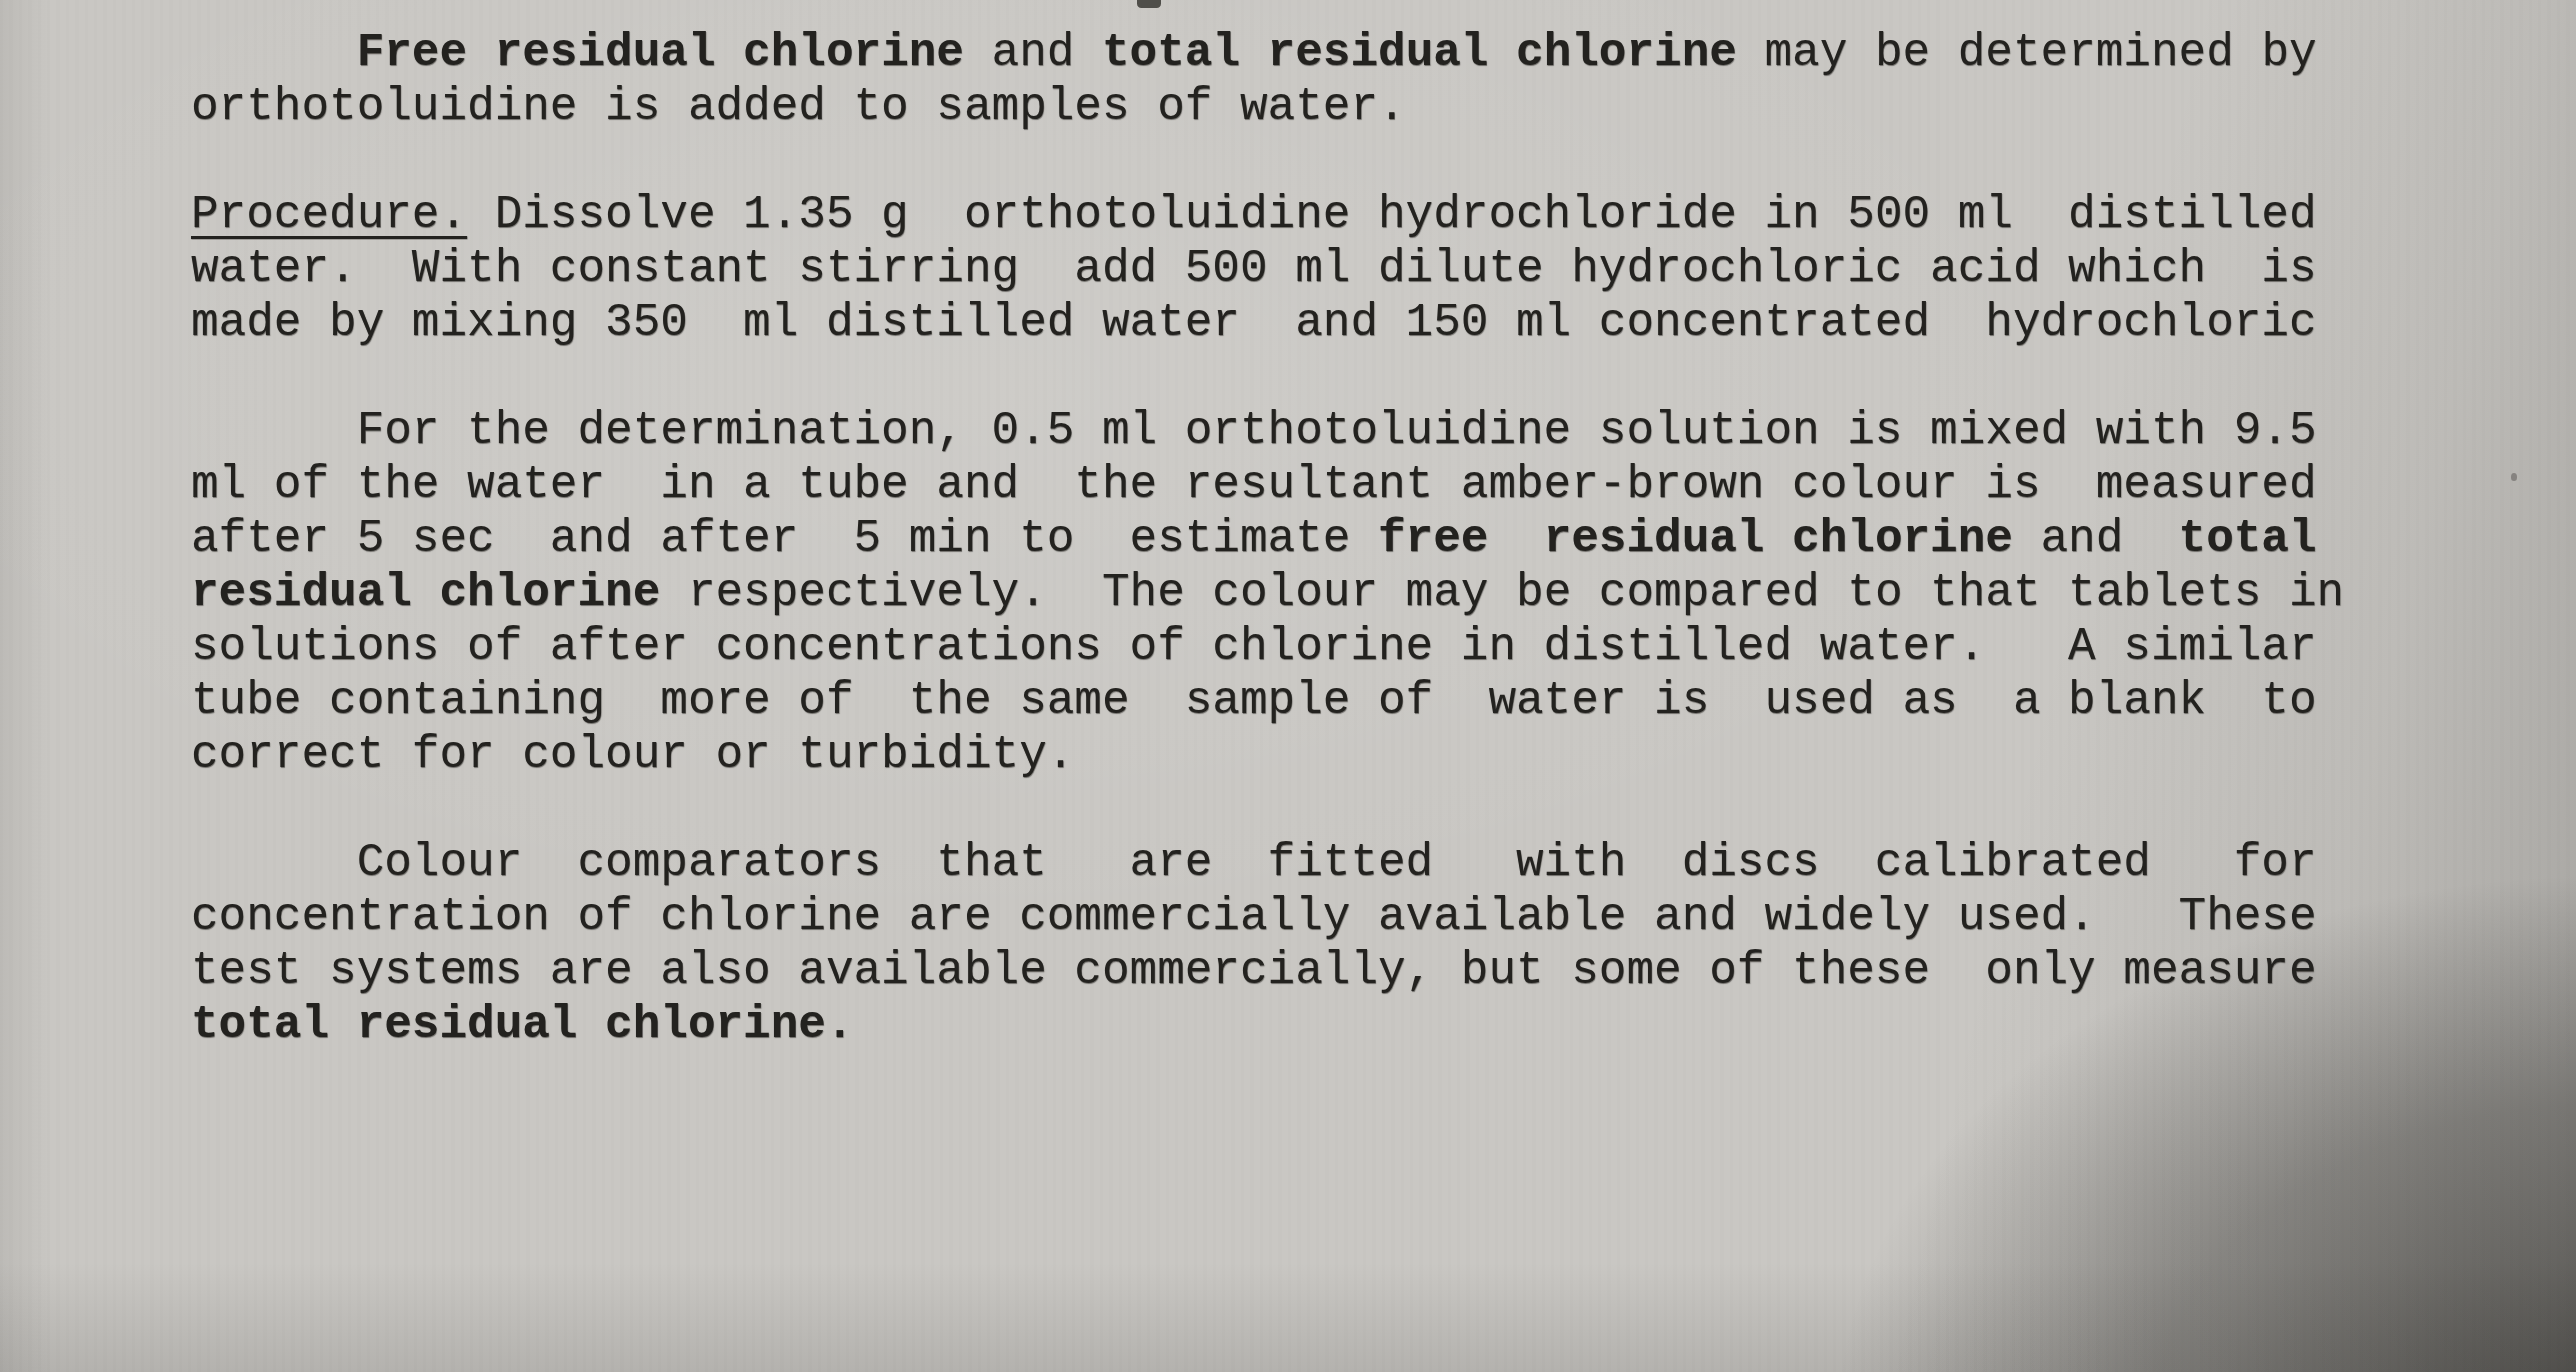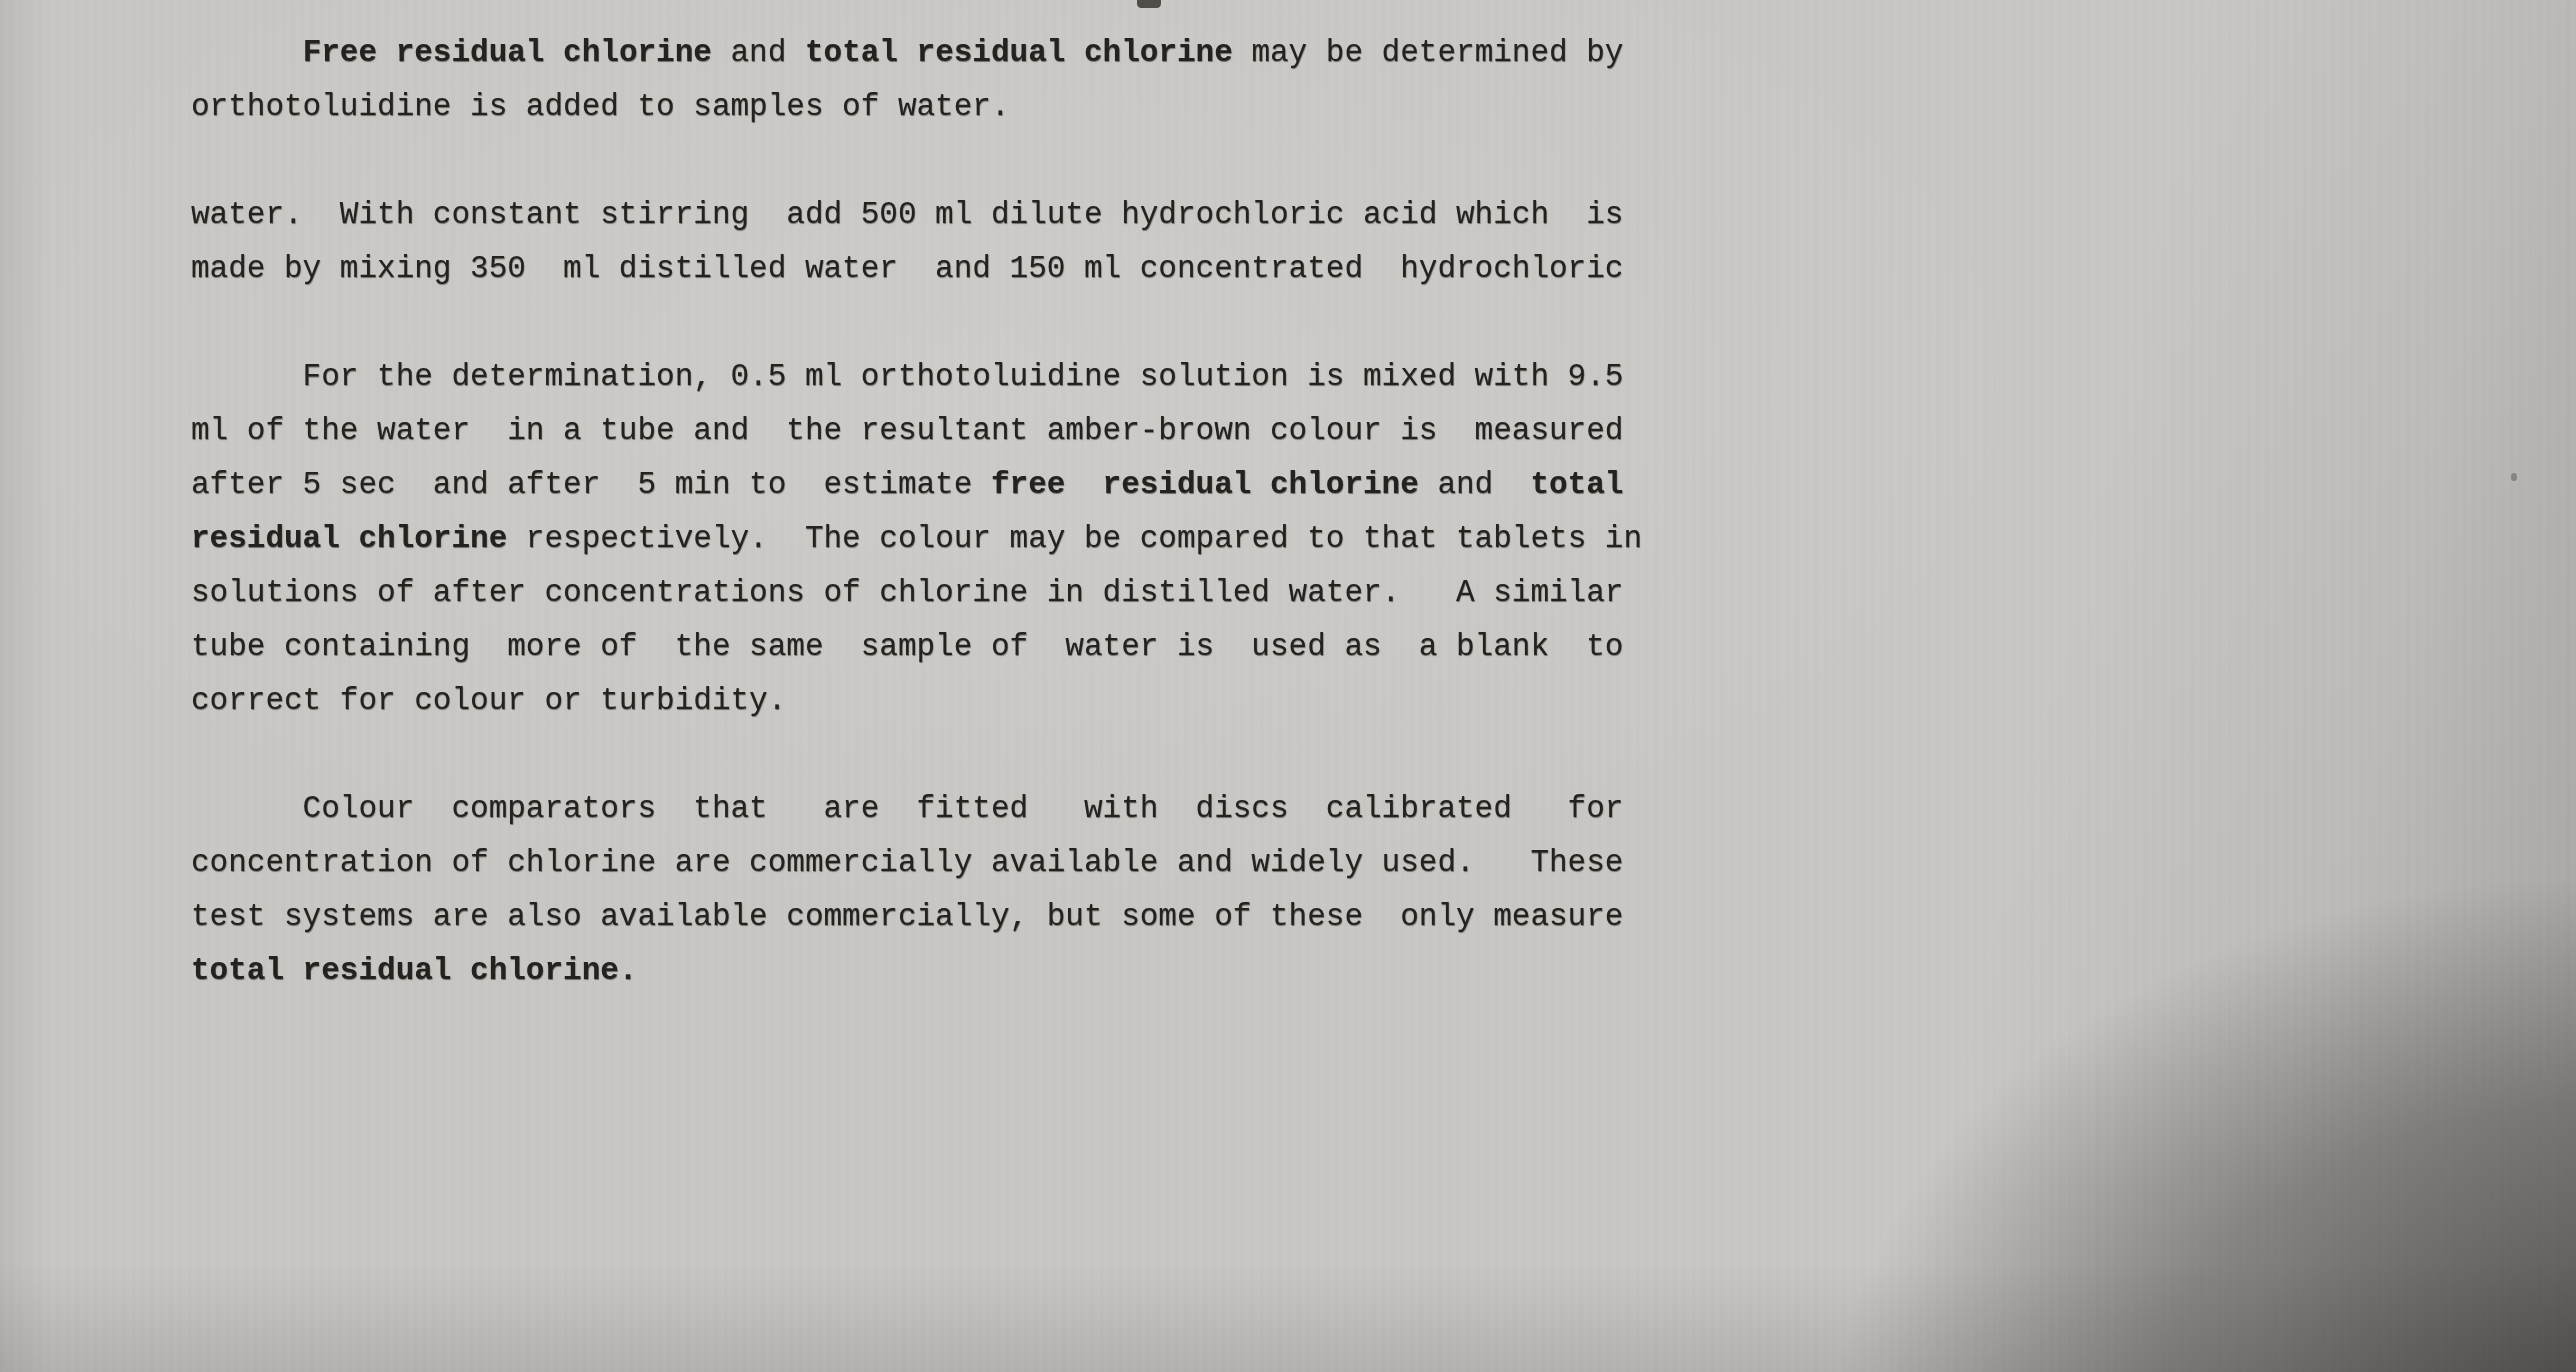--- a/index.html
+++ b/index.html
@@ -26,21 +26,21 @@
       
       linear-gradient(to right, rgba(26,25,22,0.07) 0%, rgba(26,25,22,0) 2%),
       var(--paper, #c9c7c3);
   }
   .text-block {
     position: absolute;
     left: 191px;
     top: 25.5px;
     width: 2213px;
     color: var(--ink, #23221f);
-    font-size: 31px;
+    font-size: 46px;
     line-height: 54px;
     letter-spacing: 0px;
     filter: blur(0.3px);
     text-shadow: 0.5px 0.5px 0.9px rgba(38,36,33,0.55);
   }
   .para + .para { margin-top: 54px; }
   .line { white-space: pre; }
   .seg { font-weight: 400; }
   .seg.bold { font-weight: 700; }
   .seg.underline {
@@ -76,20 +76,21 @@
 <div class="speck"></div>
 
 <div class="text-block">
 
   <div class="para">
     <div class="line"><span class="seg">      </span><span class="seg bold">Free residual chlorine</span><span class="seg"> and </span><span class="seg bold">total residual chlorine</span><span class="seg"> may be determined by</span></div>
     <div class="line"><span class="seg">orthotoluidine is added to samples of water.</span></div>
   </div>
 
   <div class="para">
+    <div class="line"><span class="seg underline">Procedure.</span><span class="seg"> Dissolve 1.35 g  orthotoluidine hydrochloride in 500 ml  distilled</span></div>
     <div class="line"><span class="seg">water.  With constant stirring  add 500 ml dilute hydrochloric acid which  is</span></div>
     <div class="line"><span class="seg">made by mixing 350  ml distilled water  and 150 ml concentrated  hydrochloric</span></div>
   </div>
 
   <div class="para">
     <div class="line"><span class="seg">      For the determination, 0.5 ml orthotoluidine solution is mixed with 9.5</span></div>
     <div class="line"><span class="seg">ml of the water  in a tube and  the resultant amber-brown colour is  measured</span></div>
     <div class="line"><span class="seg">after 5 sec  and after  5 min to  estimate </span><span class="seg bold">free  residual chlorine</span><span class="seg"> and  </span><span class="seg bold">total</span></div>
     <div class="line"><span class="seg bold">residual chlorine</span><span class="seg"> respectively.  The colour may be compared to that tablets in</span></div>
     <div class="line"><span class="seg">solutions of after concentrations of chlorine in distilled water.   A similar</span></div>

